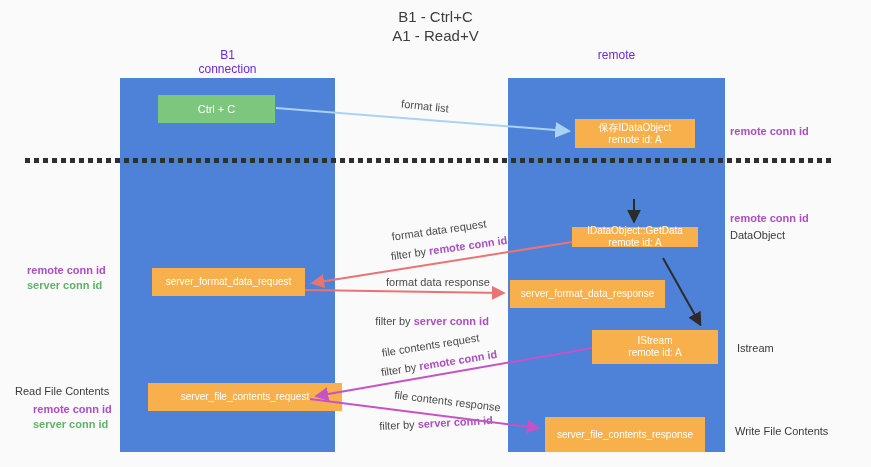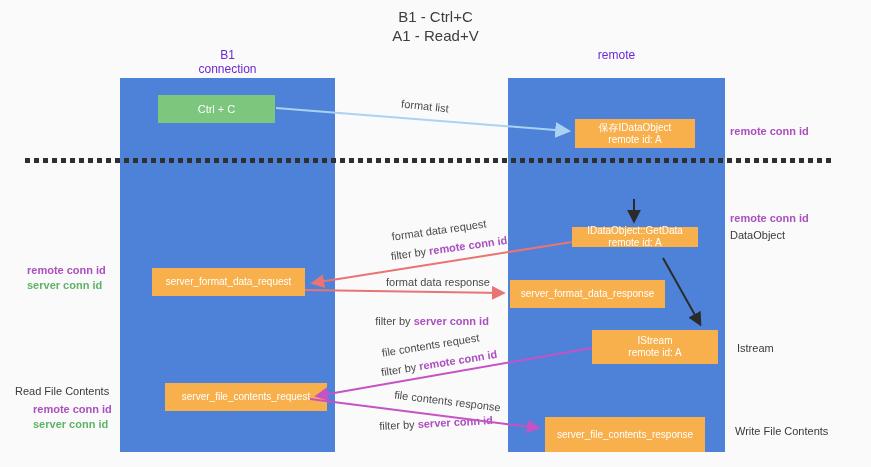--- a/index.html
+++ b/index.html
@@ -64,21 +64,21 @@
 
   <div class="abs box orange" style="left:510px;top:280px;width:155px;height:28px;font-size:10px;">
     <span>server_format_data_response</span>
   </div>
 
   <div class="abs box orange" style="left:592px;top:330px;width:126px;height:34px;font-size:10px;">
     <span>IStream</span>
     <span>remote id: A</span>
   </div>
 
-  <div class="abs box orange" style="left:165px;top:383px;width:162px;height:28px;font-size:10px;">
+  <div class="abs box orange" style="left:148px;top:383px;width:194px;height:28px;font-size:10px;">
     <span>server_file_contents_request</span>
   </div>
 
   <div class="abs box orange" style="left:545px;top:417px;width:160px;height:35px;font-size:10px;">
     <span>server_file_contents_response</span>
   </div>
 
   <div class="abs flow-lbl" style="left:385px;top:100px;width:80px;transform:rotate(6deg);">format list</div>
 
   <div class="abs flow-lbl" style="left:384px;top:224px;width:110px;transform:rotate(-8deg);">format data request</div>

